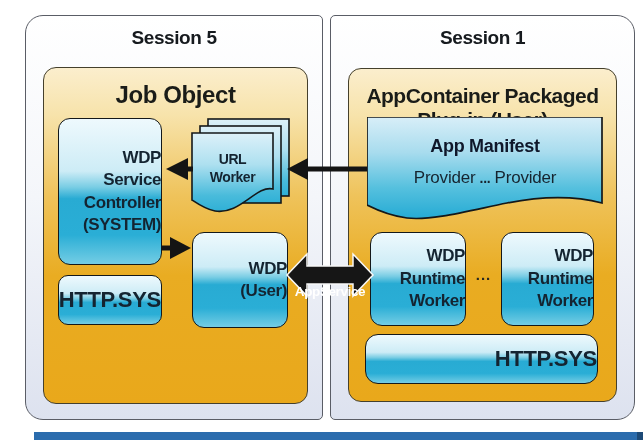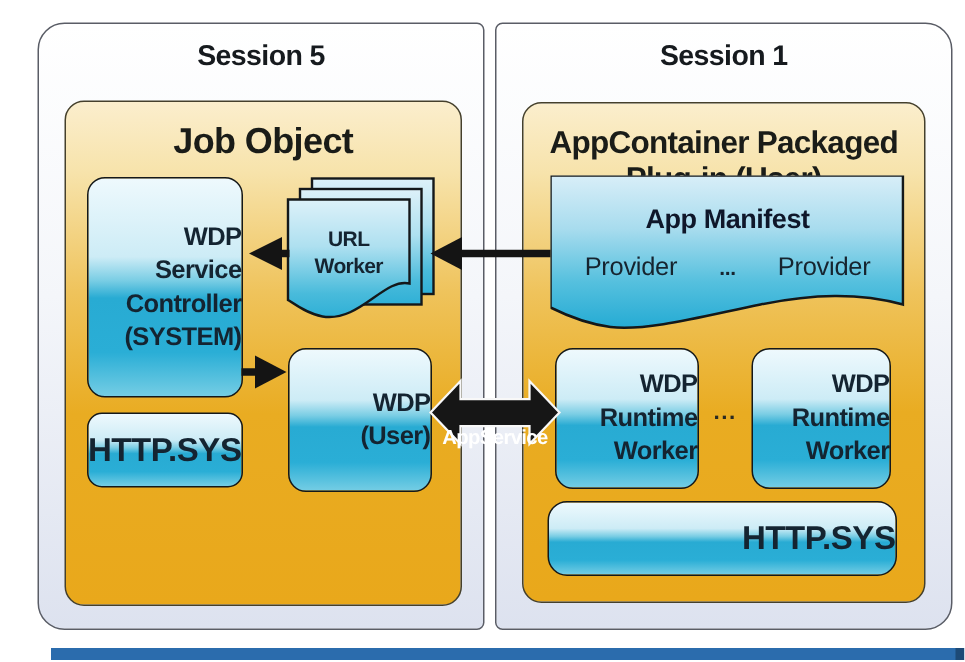--- a/index.html
+++ b/index.html
@@ -33,21 +33,21 @@
     display:flex;flex-direction:column;align-items:flex-end;justify-content:center;
     text-align:center;font-weight:bold;color:#142431;
   }
   .glass .ln{font-size:17px;line-height:1.32;letter-spacing:-0.4px;white-space:nowrap;}
   .glass.wide{border-radius:13px;}
   .glass .big{font-size:22px;letter-spacing:-0.3px;}
   .overlay-text{display:flex;flex-direction:column;align-items:center;justify-content:center;
     text-align:center;font-weight:bold;color:#142431;}
   .overlay-text .ln{font-size:14px;line-height:1.3;letter-spacing:-0.4px;}
   .manifest-title{text-align:center;font-size:18px;font-weight:bold;letter-spacing:-0.3px;color:#0f172a;}
-  .provider-row{display:flex;justify-content:center;align-items:center;gap:28px;
+  .provider-row{display:flex;justify-content:center;align-items:center;gap:4px;
     font-size:17px;color:#16242f;letter-spacing:-0.2px;}
   .provider-row .dots{font-weight:bold;font-size:14px;}
   .worker-dots{font-weight:bold;font-size:15px;color:#2a2a22;text-align:center;letter-spacing:1px;}
   .appservice-label{
     text-align:center;font-size:13.5px;font-weight:bold;color:#ffffff;letter-spacing:-0.4px;
   }
   .footer-bar{background:#2b6cad;}
   .footer-cap{background:#1d4a77;}
   svg{display:block;}
 </style>

